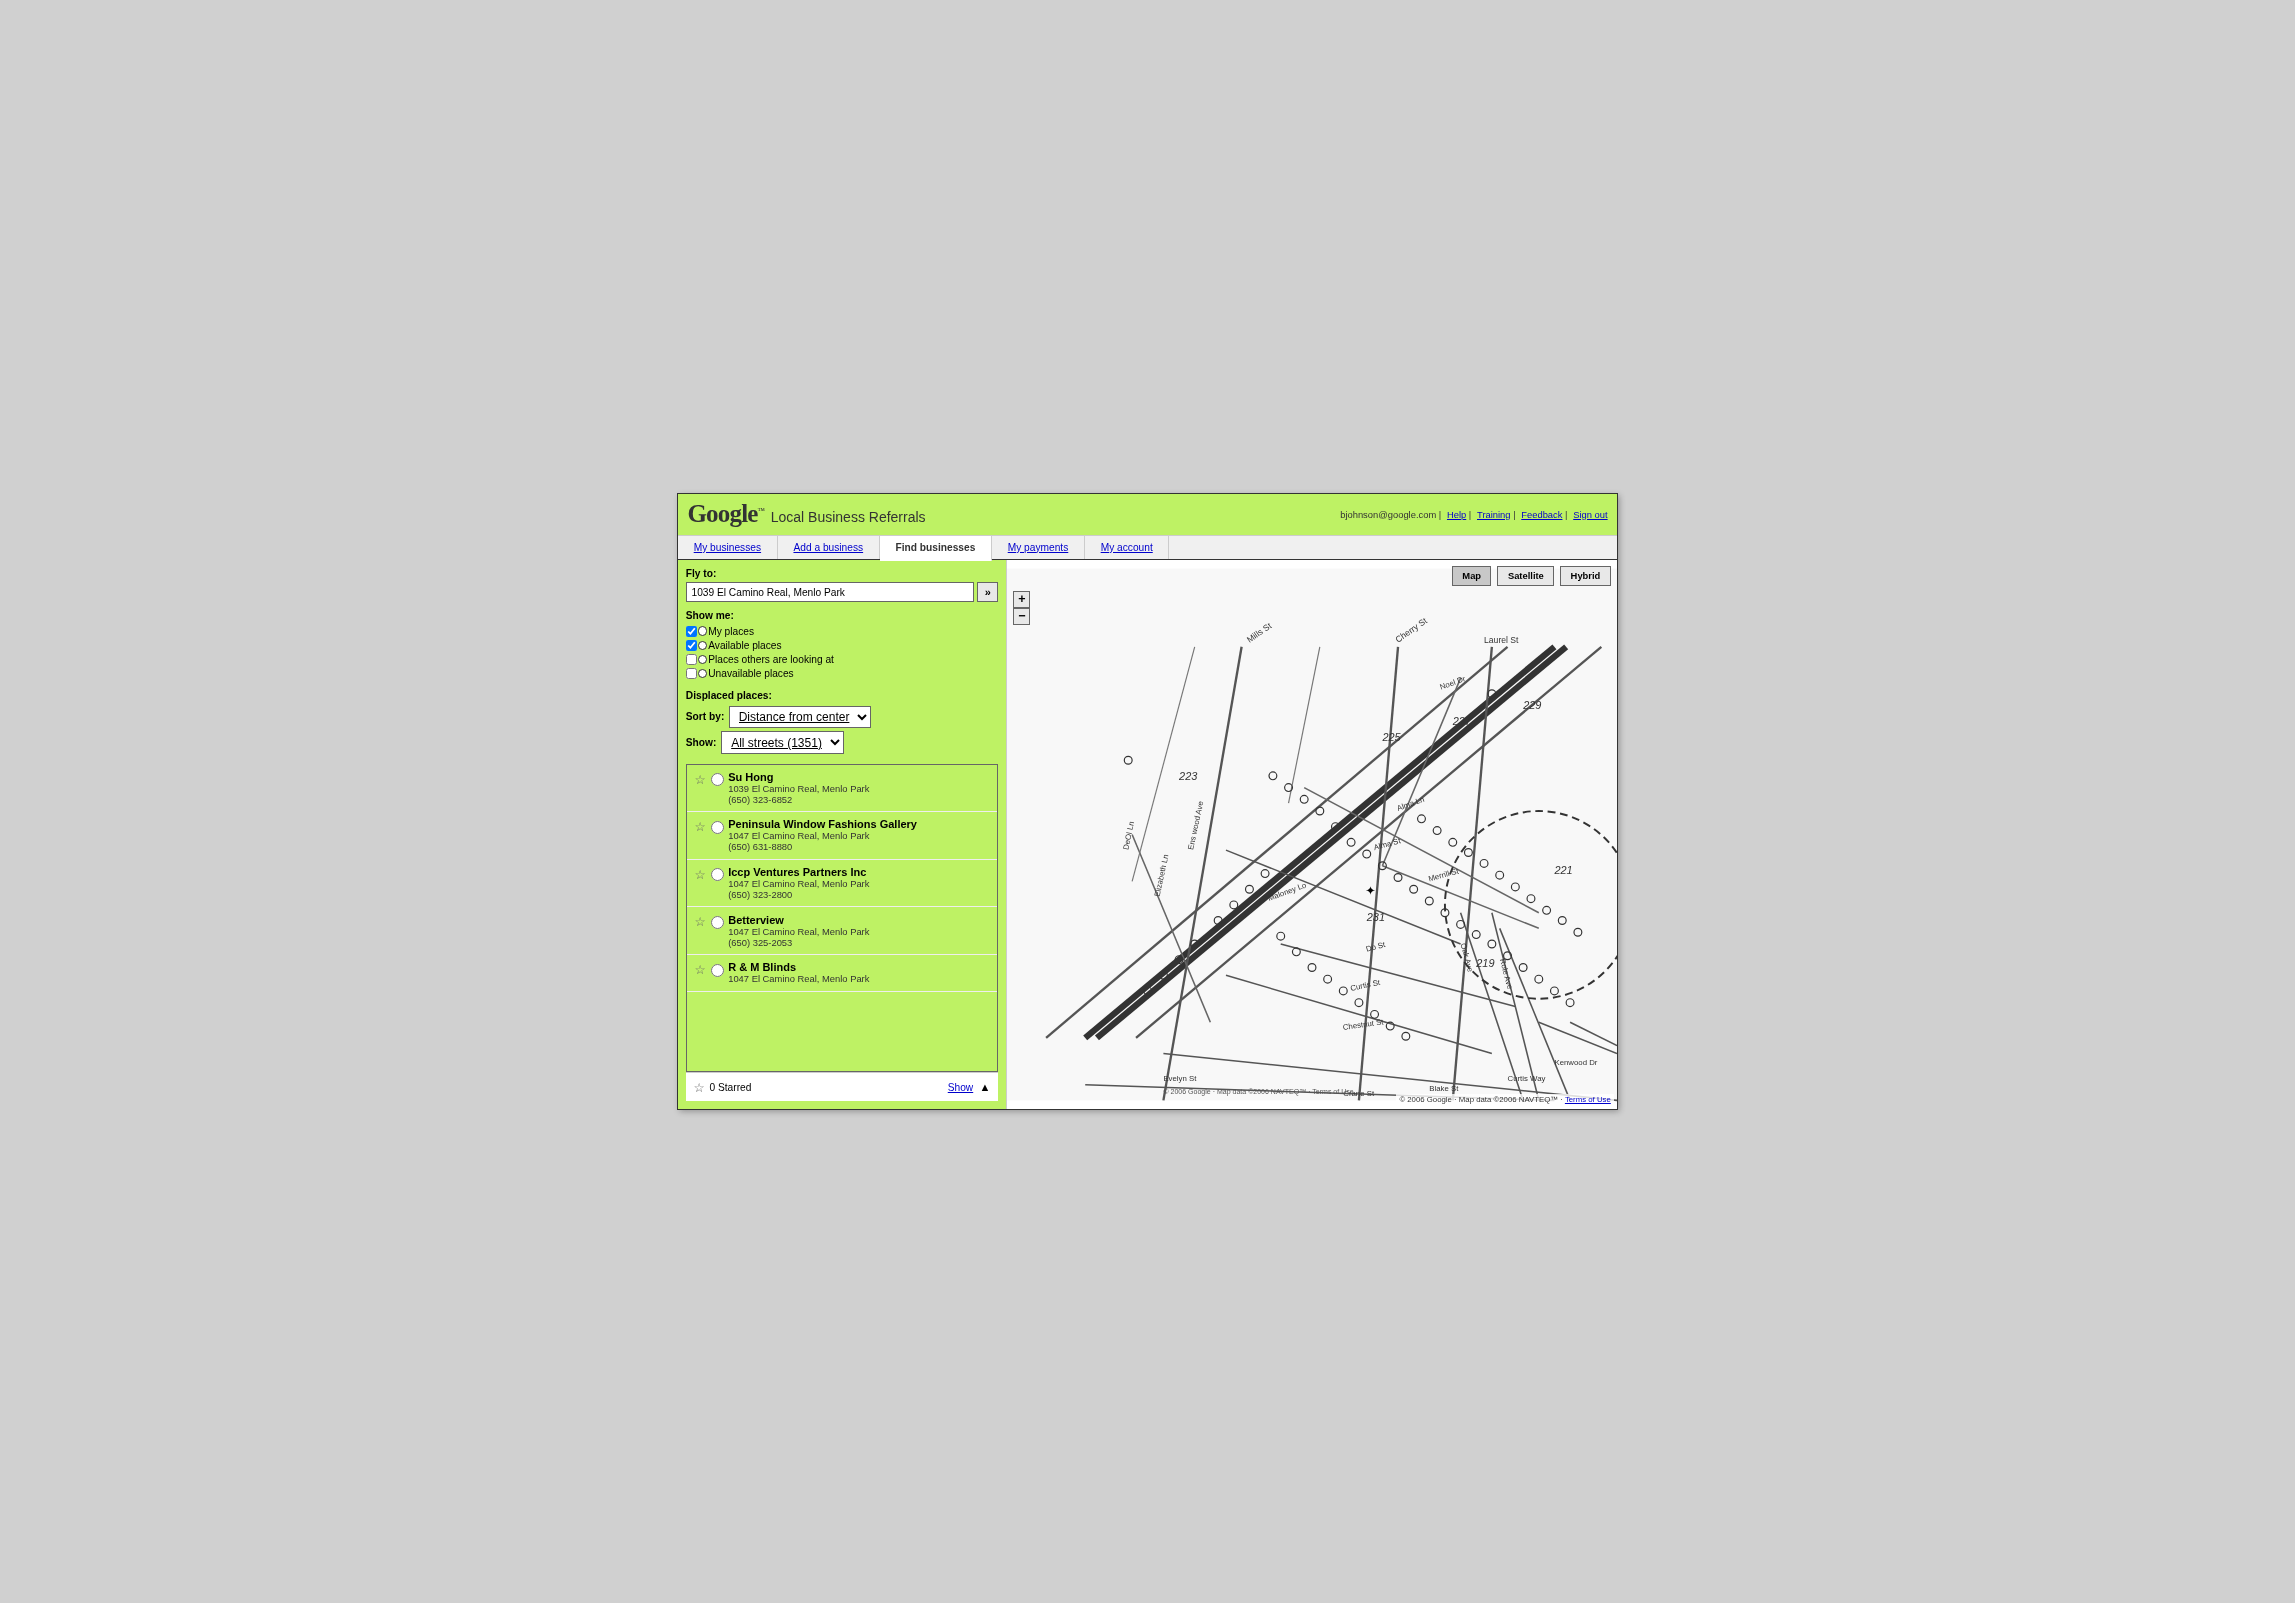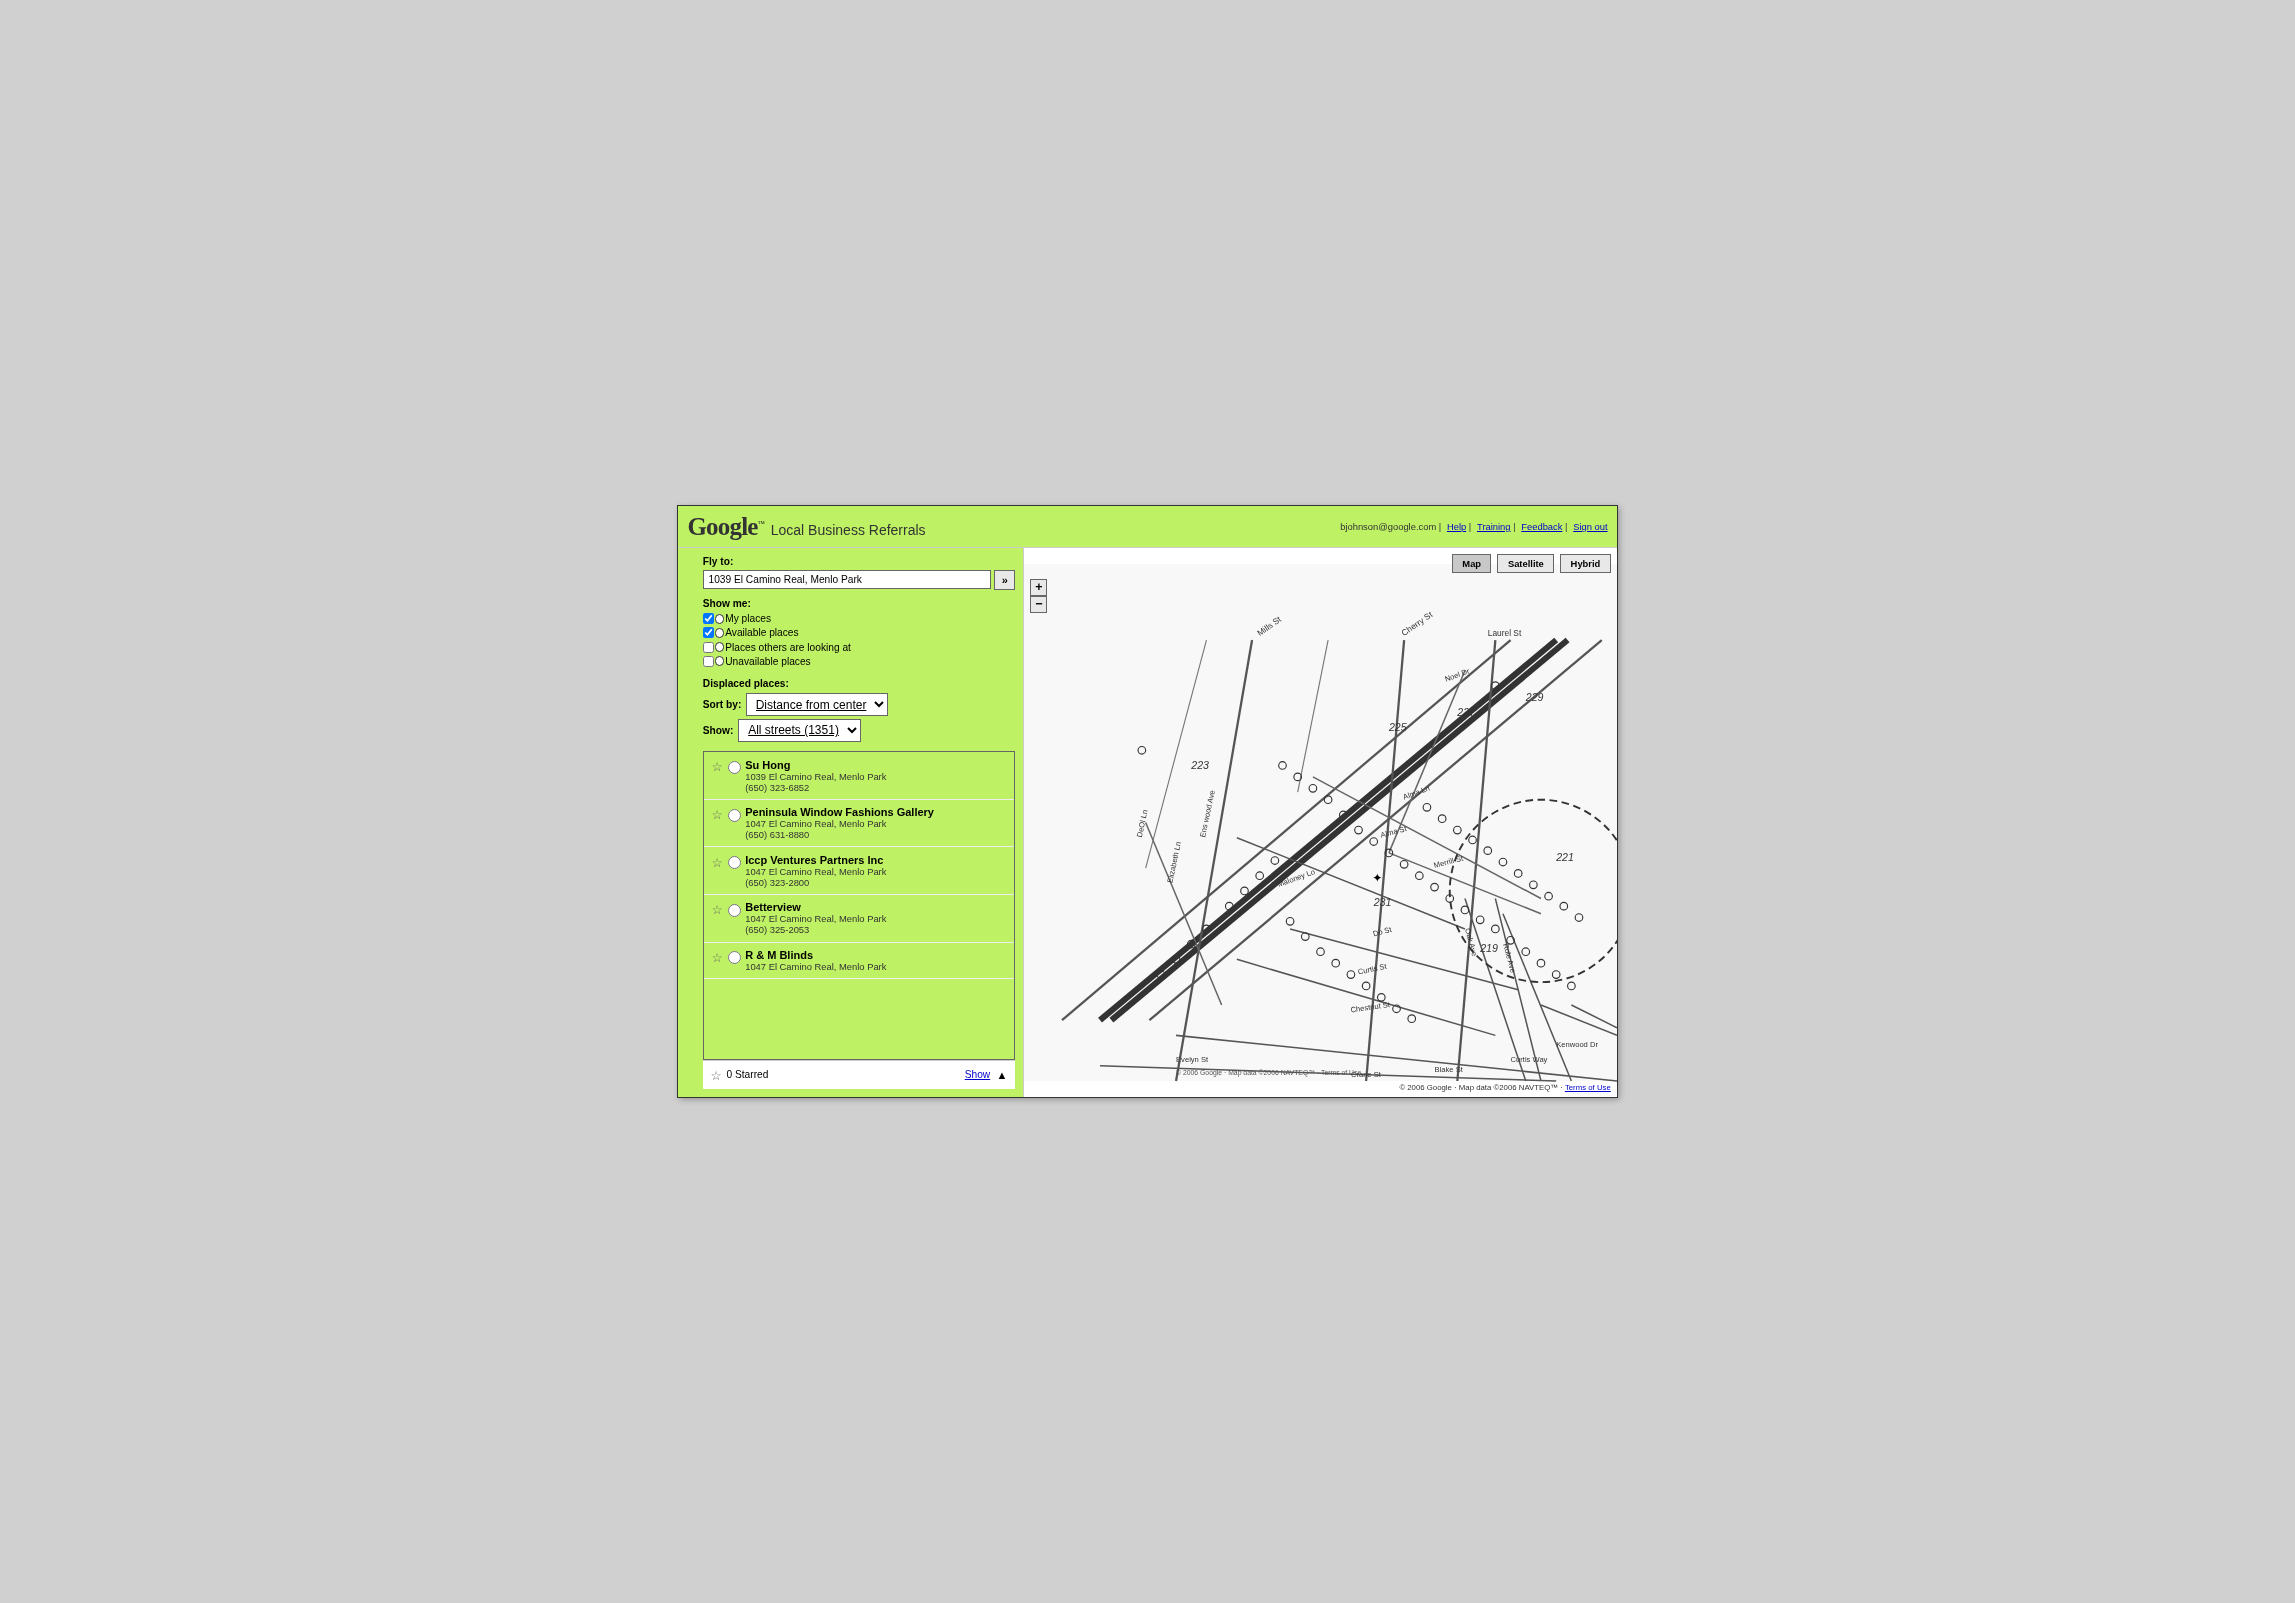--- a/index.html
+++ b/index.html
@@ -78,21 +78,20 @@
       font-weight: bold;
       color: #333;
       text-decoration: none;
       border-bottom: 1.6px solid white;
       margin-bottom: -1.6px;
     }
     
     .main-content {
       display: flex;
       height: 549px;
-      padding-left: 17px;
     }
     
     .left-panel {
       width: 329px;
       min-width: 329px;
       border-right: 0.8px solid #ccc;
       display: flex;
       flex-direction: column;
       padding: 7.8px;
       overflow: hidden;
@@ -345,20 +344,27 @@
       <a>Help</a>
       <span> | </span>
       <a>Training</a>
       <span> | </span>
       <a>Feedback</a>
       <span> | </span>
       <a>Sign out</a>
     </div>
   </div>
 
+  <div class="nav-tabs">
+    <div class="nav-tab">My businesses</div>
+    <div class="nav-tab">Add a business</div>
+    <div class="nav-tab active">Find businesses</div>
+    <div class="nav-tab">My payments</div>
+    <div class="nav-tab">My account</div>
+  </div>
 
   <div class="main-content">
 
     <div class="left-panel">
 
       <div class="fly-to-section">
         <div class="fly-to-label">Fly to:</div>
         <div class="fly-to-row">
           <input class="fly-to-input" type="text" value="1039 El Camino Real, Menlo Park" style="">
           <button class="fly-to-btn">»</button>

